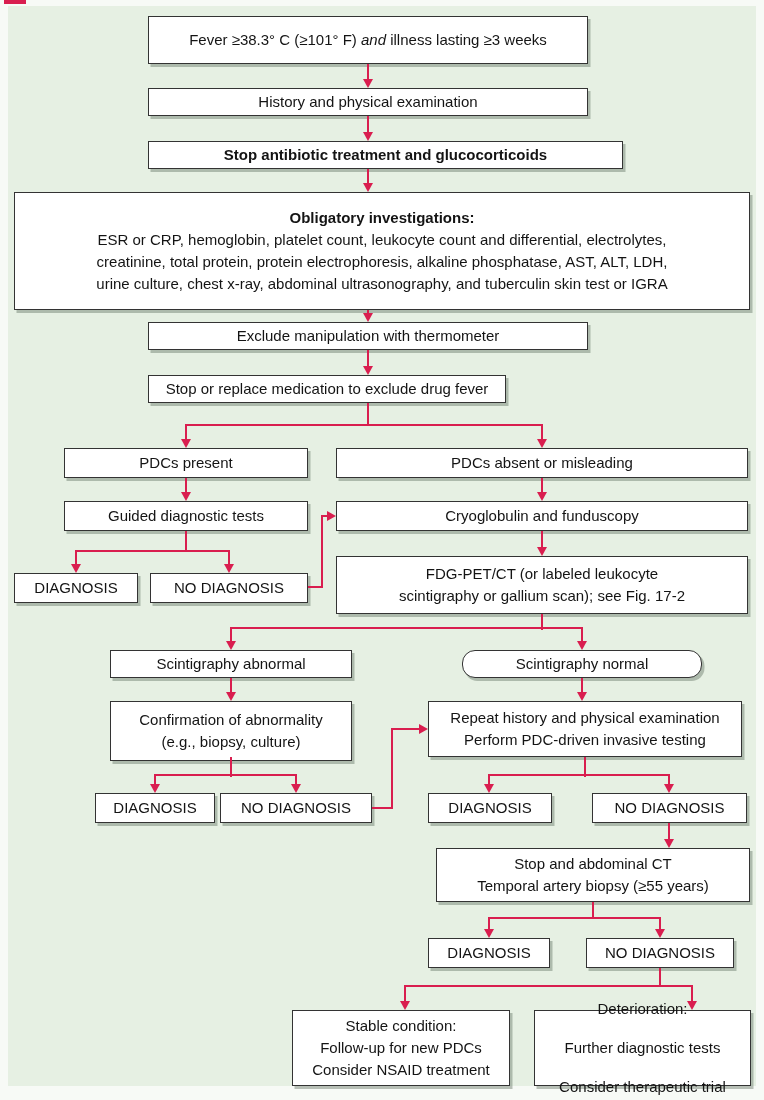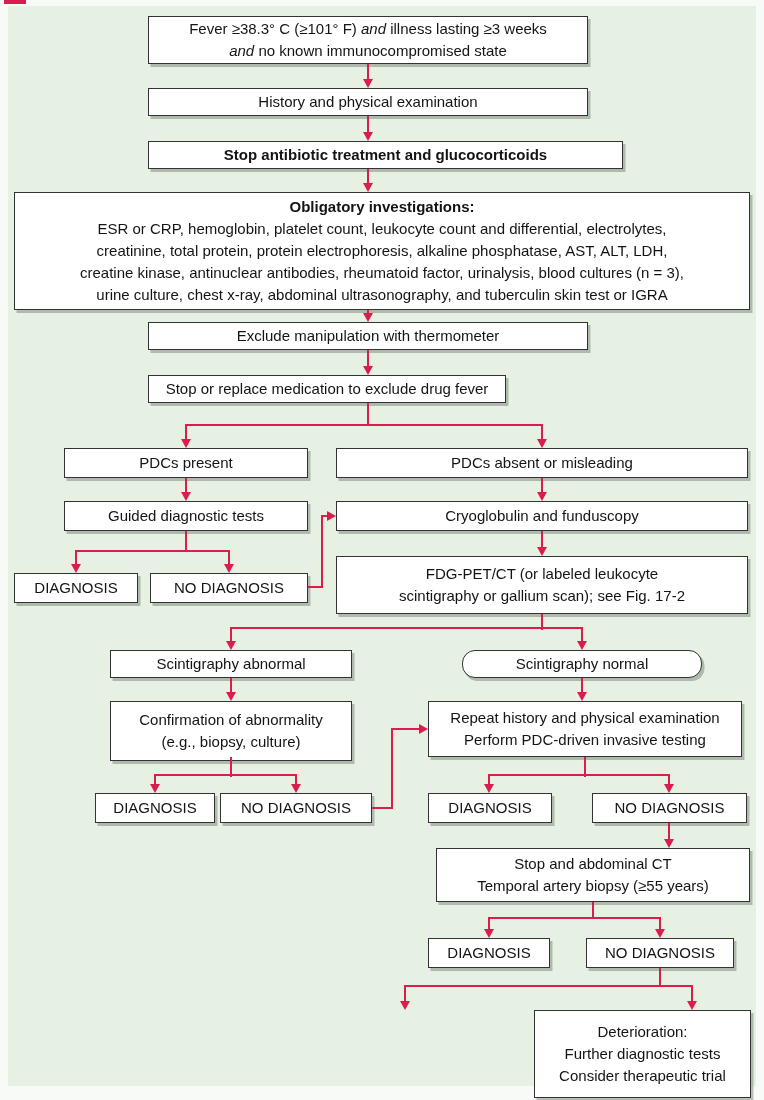--- a/index.html
+++ b/index.html
@@ -35,36 +35,34 @@
 </style>
 </head>
 <body>
 
 <div class="page">
   <div class="panel"></div>
   <div class="top-tick"></div>
 
   <div class="box" style="left:148px;top:16px;width:440px;height:48px;">
     <div class="line"><span>Fever ≥38.3° C (≥101° F)</span> <i>and</i> <span>illness lasting ≥3 weeks</span></div>
-    <div class="line"><i>and</i> <span>no known immunocompromised state</span></div>
   </div>
 
   <div class="box" style="left:148px;top:88px;width:440px;height:28px;">
     <span>History and physical examination</span>
   </div>
 
   <div class="box" style="left:148px;top:141px;width:475px;height:28px;font-weight:bold;">
     <span>Stop antibiotic treatment and glucocorticoids</span>
   </div>
 
   <div class="box" style="left:14px;top:192px;width:736px;height:118px;">
     <div class="line obl-title">Obligatory investigations:</div>
     <div class="line">ESR or CRP, hemoglobin, platelet count, leukocyte count and differential, electrolytes,</div>
     <div class="line">creatinine, total protein, protein electrophoresis, alkaline phosphatase, AST, ALT, LDH,</div>
-    <div class="line">creatine kinase, antinuclear antibodies, rheumatoid factor, urinalysis, blood cultures (n = 3),</div>
     <div class="line">urine culture, chest x-ray, abdominal ultrasonography, and tuberculin skin test or IGRA</div>
   </div>
 
   <div class="box" style="left:148px;top:322px;width:440px;height:28px;">
     <span>Exclude manipulation with thermometer</span>
   </div>
 
   <div class="box" style="left:148px;top:375px;width:358px;height:28px;">
     <span>Stop or replace medication to exclude drug fever</span>
   </div>
@@ -138,22 +136,27 @@
   </div>
 
   <div class="box" style="left:428px;top:938px;width:122px;height:30px;">
     <span>DIAGNOSIS</span>
   </div>
 
   <div class="box" style="left:586px;top:938px;width:148px;height:30px;">
     <span>NO DIAGNOSIS</span>
   </div>
 
-
-  <div class="box" style="left:534px;top:1010px;width:217px;height:88px;">
+  <div class="box" style="left:292px;top:1010px;width:218px;height:76px;">
+    <div class="line">Stable condition:</div>
+    <div class="line">Follow-up for new PDCs</div>
+    <div class="line">Consider NSAID treatment</div>
+  </div>
+
+  <div class="box" style="left:534px;top:1010px;width:217px;height:76px;gap:17px;">
     <div class="line">Deterioration:</div>
     <div class="line">Further diagnostic tests</div>
     <div class="line">Consider therapeutic trial</div>
   </div>
 
   <div class="vl" style="left:366.75px;top:64px;height:17px;"></div>
   <div class="ad" style="left:362.5px;top:79px;"></div>
 
   <div class="vl" style="left:366.75px;top:116px;height:18px;"></div>
   <div class="ad" style="left:362.5px;top:132px;"></div>

